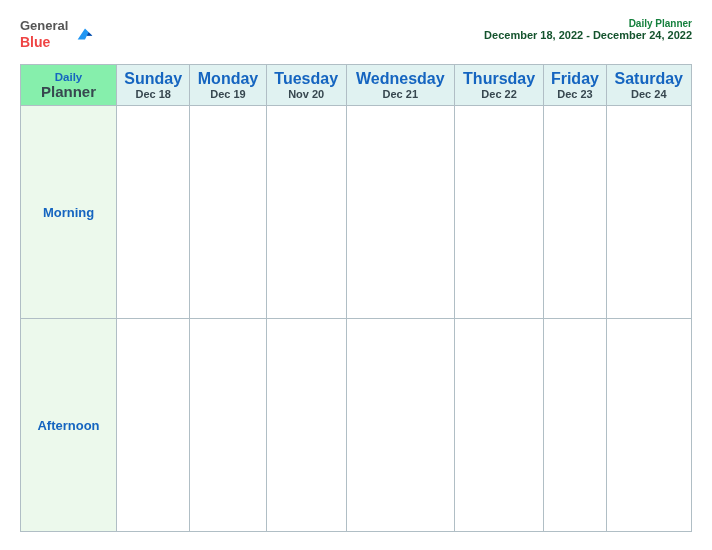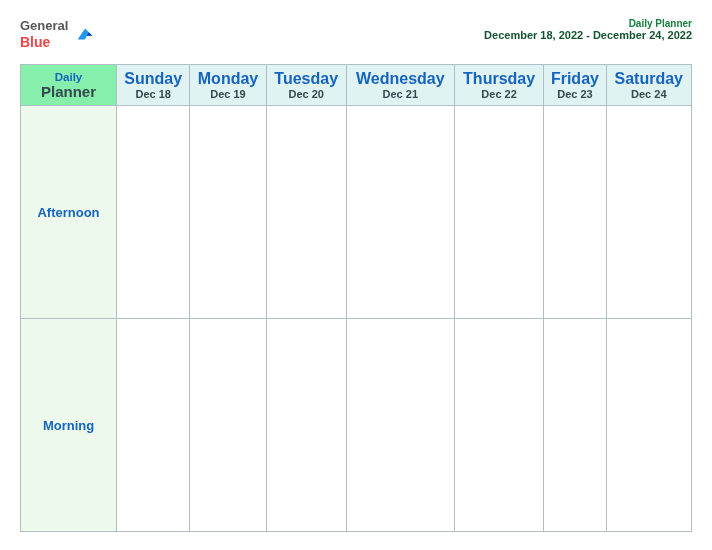--- a/index.html
+++ b/index.html
@@ -149,21 +149,21 @@
       <th class="col-day header-cell">
         <span class="day-name">Sunday</span>
         <span class="day-date">Dec 18</span>
       </th>
       <th class="col-day header-cell">
         <span class="day-name">Monday</span>
         <span class="day-date">Dec 19</span>
       </th>
       <th class="col-day header-cell">
         <span class="day-name">Tuesday</span>
-        <span class="day-date">Dec 20</span>
+        <span class="day-date">Nov 20</span>
       </th>
       <th class="col-day header-cell">
         <span class="day-name">Wednesday</span>
         <span class="day-date">Dec 21</span>
       </th>
       <th class="col-day header-cell">
         <span class="day-name">Thursday</span>
         <span class="day-date">Dec 22</span>
       </th>
       <th class="col-day header-cell">
@@ -171,31 +171,31 @@
         <span class="day-date">Dec 23</span>
       </th>
       <th class="col-day header-cell">
         <span class="day-name">Saturday</span>
         <span class="day-date">Dec 24</span>
       </th>
     </tr>
   </thead>
   <tbody>
     <tr>
-      <td class="row-label-cell">Afternoon</td>
+      <td class="row-label-cell">Morning</td>
       <td class="data-cell"></td>
       <td class="data-cell"></td>
       <td class="data-cell"></td>
       <td class="data-cell"></td>
       <td class="data-cell"></td>
       <td class="data-cell"></td>
       <td class="data-cell"></td>
     </tr>
     <tr>
-      <td class="row-label-cell">Morning</td>
+      <td class="row-label-cell">Afternoon</td>
       <td class="data-cell"></td>
       <td class="data-cell"></td>
       <td class="data-cell"></td>
       <td class="data-cell"></td>
       <td class="data-cell"></td>
       <td class="data-cell"></td>
       <td class="data-cell"></td>
     </tr>
   </tbody>
 </table>

